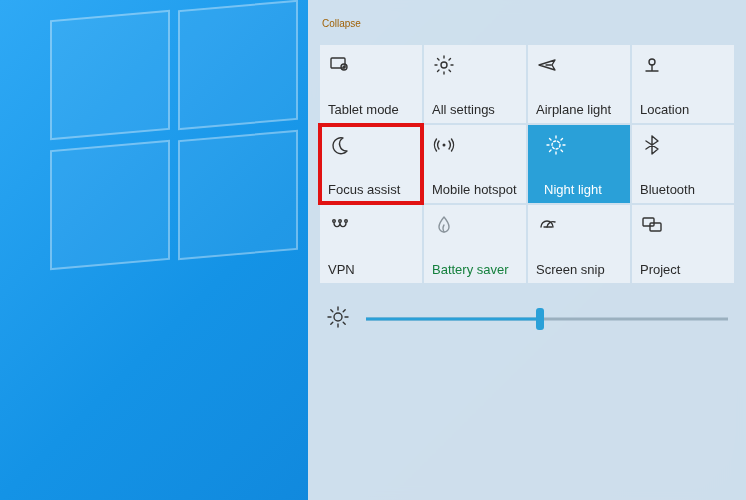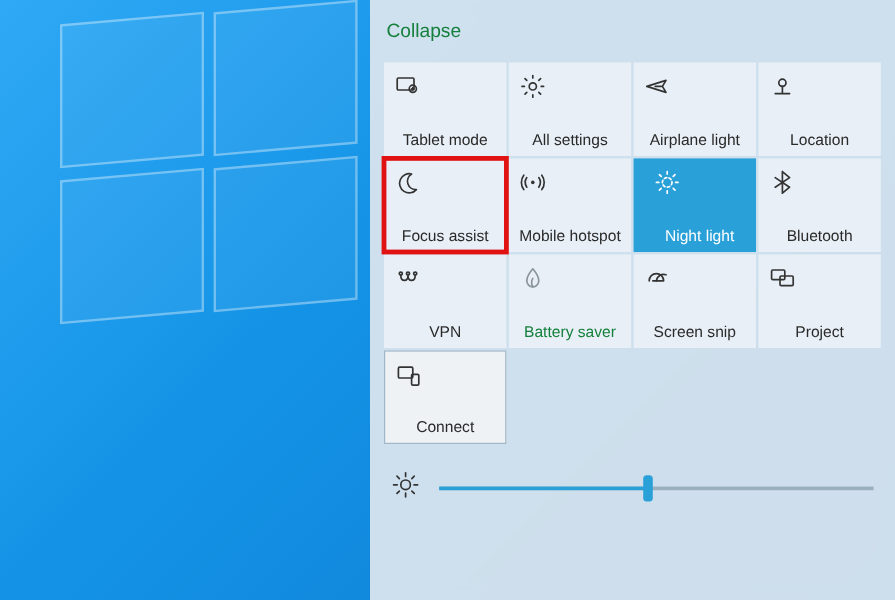--- a/index.html
+++ b/index.html
@@ -25,22 +25,22 @@
   .action-center {
     position: absolute;
     right: 0; top: 0;
     width: 438px;
     height: 500px;
     background: rgba(222, 230, 238, 0.92);
     backdrop-filter: blur(6px);
     padding: 10px 12px 20px 12px;
   }
   .collapse {
-    color: #15803d;
-    font-size: 16px;
+    color: #a16207;
+    font-size: 10px;
     padding: 8px 2px 16px 2px;
     cursor: pointer;
     display: inline-block;
   }
   .tiles {
     display: grid;
     grid-template-columns: repeat(4, 1fr);
     gap: 2px;
     width: 100%;
   }
@@ -56,21 +56,20 @@
   }
   .tile .icon {
     height: 24px;
     display: flex;
     align-items: flex-start;
   }
   .tile .label {
     font-size: 13px;
     color: #2a2a2a;
     white-space: nowrap;
-    text-align: center;
   }
   .tile.active {
     background: #2aa0d8;
     padding-left: 16px;
   }
   .tile.active .label { color: #ffffff; }
   .tile.active svg { stroke: #ffffff; }
   .tile.disabled .label { color: #15803d; }
   .tile.disabled svg { stroke: #8a949c; }
   .tile.highlight {
@@ -256,29 +255,20 @@
       <div class="tile">
         <span class="icon">
           <svg class="ico" viewBox="0 0 24 24">
               <rect x="3" y="5" width="11" height="8" rx="1"></rect>
               <rect x="10" y="10" width="11" height="8" rx="1"></rect>
             </svg>
         </span>
         <span class="label">Project</span>
       </div>
 
-      <div class="tile selected-frame">
-        <span class="icon">
-          <svg class="ico" viewBox="0 0 24 24">
-              <rect x="3" y="5" width="12" height="9" rx="1"></rect>
-              <rect x="14" y="11" width="6" height="9" rx="1"></rect>
-            </svg>
-        </span>
-        <span class="label">Connect</span>
-      </div>
 
     </div>
 
     <div class="brightness-row">
       <span>
         <svg class="ico" viewBox="0 0 24 24">
             <circle cx="12" cy="12" r="4"></circle>
             <path d="M12 2v3 M12 19v3 M2 12h3 M19 12h3 M4.8 4.8l2 2 M17.2 17.2l2 2 M19.2 4.8l-2 2 M6.8 17.2l-2 2"></path>
           </svg>
       </span>

